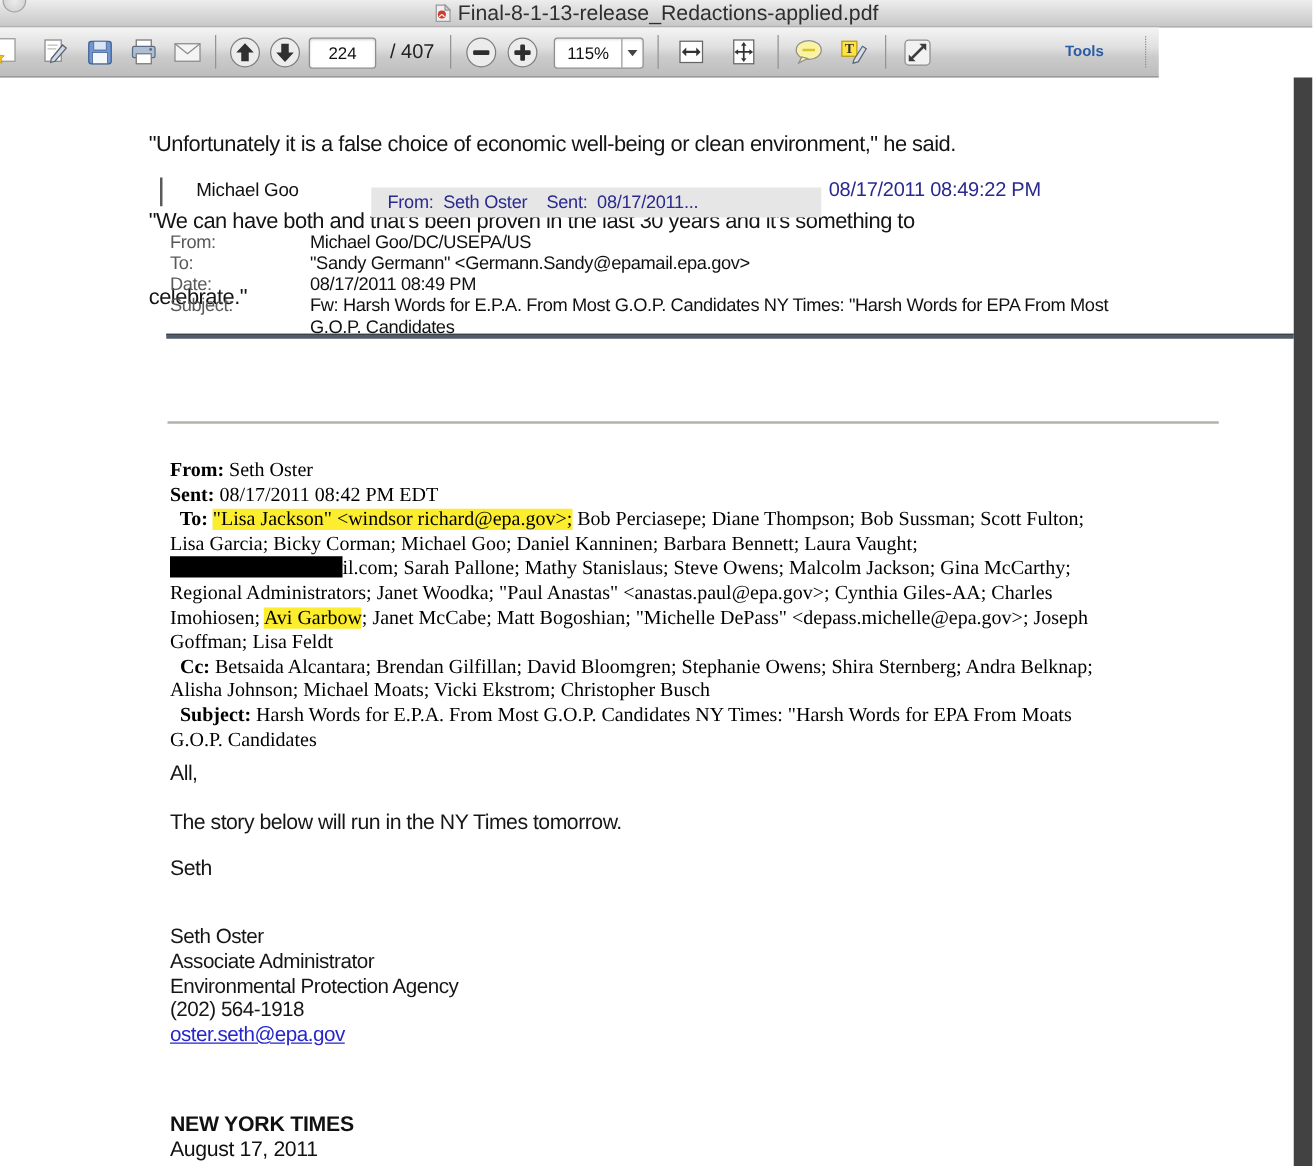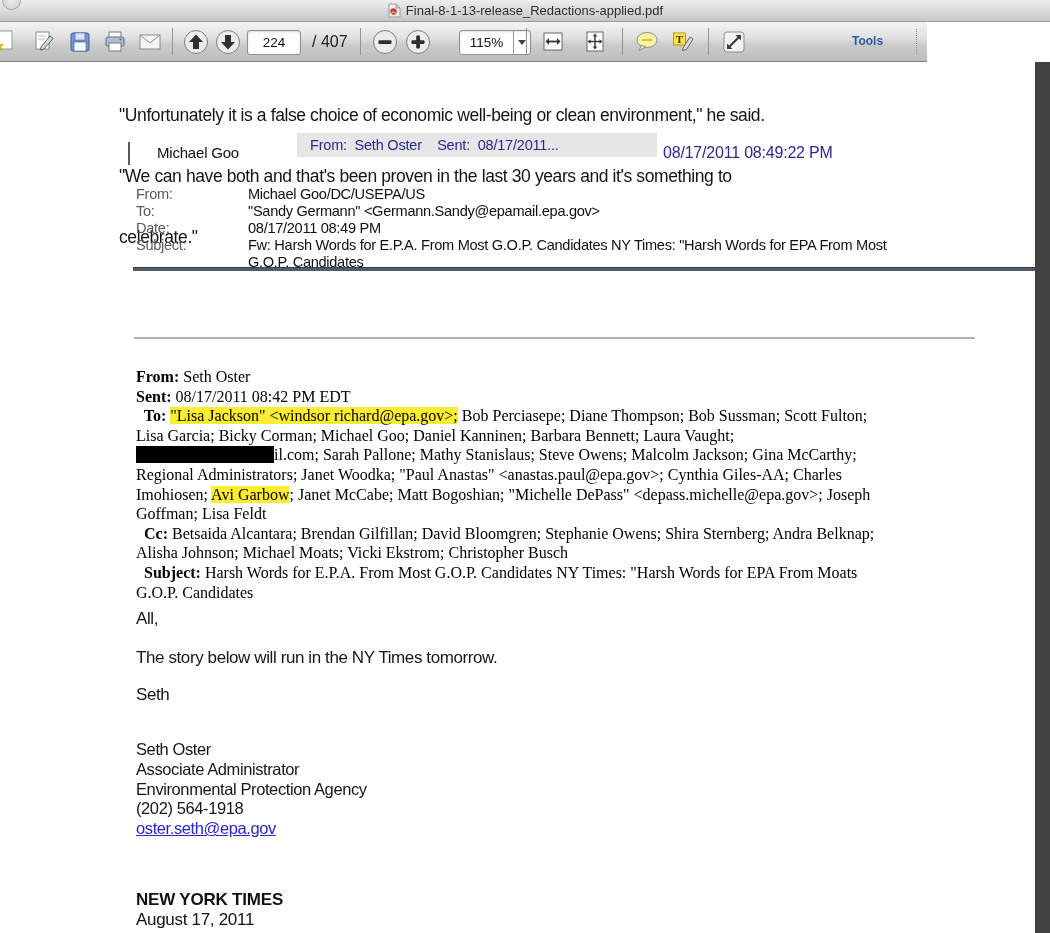--- a/index.html
+++ b/index.html
@@ -5,53 +5,53 @@
   html,body{margin:0;padding:0;}
   body{width:1050px;height:933px;position:relative;overflow:hidden;background:#fff;
        font-family:"Liberation Sans",sans-serif;}
 
   
   .titlebar{position:absolute;left:0;top:0;width:1050px;height:21px;
     background:linear-gradient(#ededed,#c7c7c7);border-bottom:1px solid #9c9c9c;z-index:5;}
   .win-circle{position:absolute;left:2px;top:-9px;width:17px;height:17px;border-radius:50%;
     background:radial-gradient(#ececec,#cdcdcd);border:1px solid #a3a3a3;}
   .title-wrap{display:flex;align-items:center;justify-content:center;height:21px;gap:5px;}
-  .title-text{font-size:13px;color:#2e2e2e;}
+  .title-text{font-size:17px;color:#2e2e2e;}
 
   .toolbar{position:absolute;left:0;top:22px;width:927px;height:39px;overflow:hidden;
     background:linear-gradient(#f4f4f4 0%,#e0e0e0 40%,#cbcbcb 60%,#bdbdbd 100%);
     border-bottom:1px solid #7f7f7f;z-index:5;}
   .tb{position:absolute;top:7px;width:26px;height:26px;}
   .tsep{position:absolute;top:6px;width:1px;height:27px;background:#949494;}
   .tdsep{position:absolute;top:7px;width:0;height:25px;border-left:1px dotted #8d8d8d;}
   .tb-text{position:absolute;top:0;height:39px;line-height:39px;font-size:12px;font-weight:700;
     color:#2b5ba6;cursor:default;}
   .pagebox{position:absolute;left:247px;top:8px;width:52px;height:23px;background:#fff;
     border:1px solid #8e8e8e;border-radius:3px;text-align:center;line-height:23px;
     font-size:13.5px;color:#111;box-shadow:inset 0 1px 2px rgba(0,0,0,.18);}
   .pagecount{position:absolute;left:312px;top:0;height:39px;line-height:39px;font-size:16px;color:#222;}
-  .zoombox{position:absolute;left:459px;top:8px;width:70px;height:23px;background:#fff;
+  .zoombox{position:absolute;left:443px;top:8px;width:70px;height:23px;background:#fff;
     border:1px solid #8e8e8e;border-radius:3px;display:flex;box-shadow:inset 0 1px 2px rgba(0,0,0,.12);}
   .zoomval{flex:1;text-align:center;line-height:23px;font-size:13.5px;color:#111;}
   .zoomarrow{width:16px;border-left:1px solid #9b9b9b;display:flex;align-items:center;justify-content:center;}
   .zoomarrow i{width:0;height:0;border-left:4px solid transparent;border-right:4px solid transparent;
     border-top:5px solid #444;}
 
   
   .docview{position:absolute;left:0;top:62px;width:1050px;height:871px;background:#fff;}
   .right-band{position:absolute;left:1035px;top:62px;width:15px;height:871px;background:#424242;}
 
   
   .quote{position:absolute;left:119px;top:64px;font-size:17.5px;line-height:20.4px;
     letter-spacing:-0.4px;color:#141414;white-space:pre;}
 
   
   .marker-bar{position:absolute;left:128px;top:142px;width:2px;height:23px;background:#5a5a5a;}
   .annot-author{position:absolute;left:157px;top:144px;font-size:15px;color:#111;letter-spacing:-0.2px;}
-  .annot-box{position:absolute;left:297px;top:133px;width:360px;height:24px;background:#e6e6e6;
+  .annot-box{position:absolute;left:297px;top:150px;width:360px;height:24px;background:#e6e6e6;
     color:#29298f;font-size:14.5px;line-height:24px;padding-left:13px;white-space:pre;
     letter-spacing:-0.2px;box-sizing:border-box;}
   .annot-time{position:absolute;left:663px;top:141px;height:24px;line-height:24px;
     color:#29298f;font-size:16px;letter-spacing:-0.2px;white-space:pre;}
 
   
   .hdr{position:absolute;left:136px;top:186px;font-size:14.6px;line-height:17.1px;
     letter-spacing:-0.3px;}
   .hrow{display:flex;}
   .hlabel{width:112px;color:#595959;flex:none;}

